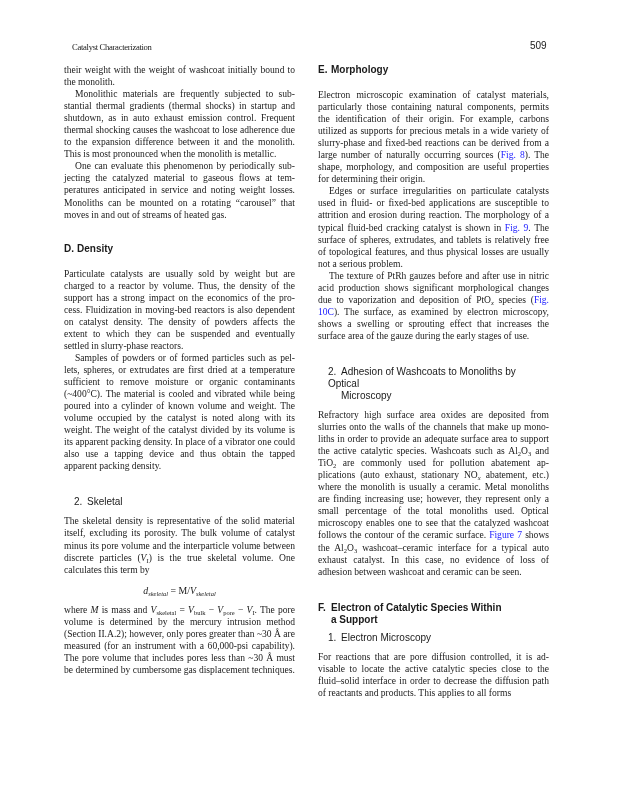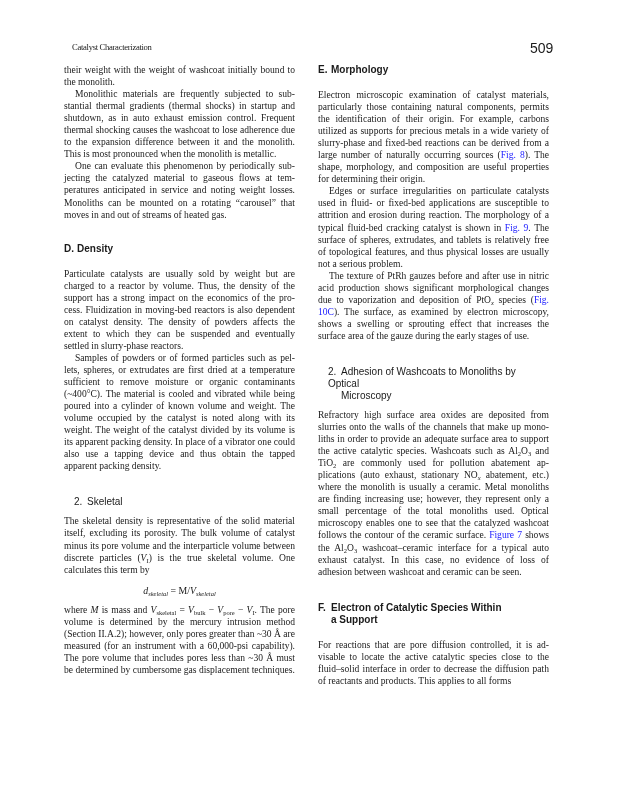--- a/index.html
+++ b/index.html
@@ -4,21 +4,21 @@
 <style>
   html, body { margin: 0; padding: 0; background: #ffffff; }
   body { width: 617px; height: 800px; position: relative; overflow: hidden; color: #1a1a1a; }
   .page { position: absolute; left: 0; top: 0; width: 617px; height: 800px; }
   .running-head {
     position: absolute; left: 72px; top: 42px;
     font-family: "Liberation Serif", serif; font-size: 8.6px; letter-spacing: -0.3px;
   }
   .page-number {
     position: absolute; left: 530px; top: 40px;
-    font-family: "Liberation Sans", sans-serif; font-size: 14px; text-align: right;
+    font-family: "Liberation Sans", sans-serif; font-size: 10px; text-align: right;
   }
   .col { position: absolute; top: 64px; width: 231px; }
   .col-left { left: 64px; }
   .col-right { left: 318px; }
   p.body {
     font-family: Liberation Serif, serif; font-size: 9.55px; line-height: 12.05px;
     margin: 0; text-align: justify; hyphens: manual;
   }
   p.body.indent { text-indent: 11px; }
   .h1 {
@@ -95,17 +95,20 @@
     </div>
     <div style="height:7px"></div>
     <p class="body"><span>Refractory high surface area oxides are deposited from slurries onto the walls of the channels that make up mono­liths in order to provide an adequate surface area to sup­port the active catalytic species. Washcoats such as Al</span><sub>2</sub><span>O</span><sub>3</sub><span> and TiO</span><sub>2</sub><span> are commonly used for pollution abatement ap­plications (auto exhaust, stationary NO</span><sub><i>x</i></sub><span> abatement, etc.) where the monolith is usually a ceramic. Metal monoliths are finding increasing use; however, they represent only a small percentage of the total monoliths used. Optical microscopy enables one to see that the catalyzed wash­coat follows the contour of the ceramic surface. </span><span class="link">Figure 7</span><span> shows the Al</span><sub>2</sub><span>O</span><sub>3</sub><span> washcoat–ceramic interface for a typical auto exhaust catalyst. In this case, no evidence of loss of adhesion between washcoat and ceramic can be seen.</span></p>
 
     <div style="height:24px"></div>
     <div class="h1">
       <span class="num">F.</span><span>Electron of Catalytic Species Within</span>
       <span class="cont">a Support</span>
     </div>
     <div style="height:6px"></div>
+    <div class="h2">
+      <span class="num">1.</span><span>Electron Microscopy</span>
+    </div>
     <div style="height:7px"></div>
     <p class="body">For reactions that are pore diffusion controlled, it is ad­visable to locate the active catalytic species close to the fluid–solid interface in order to decrease the diffusion path of reactants and products. This applies to all forms</p>
   </div>
 
 </div>
 
 </body></html>

